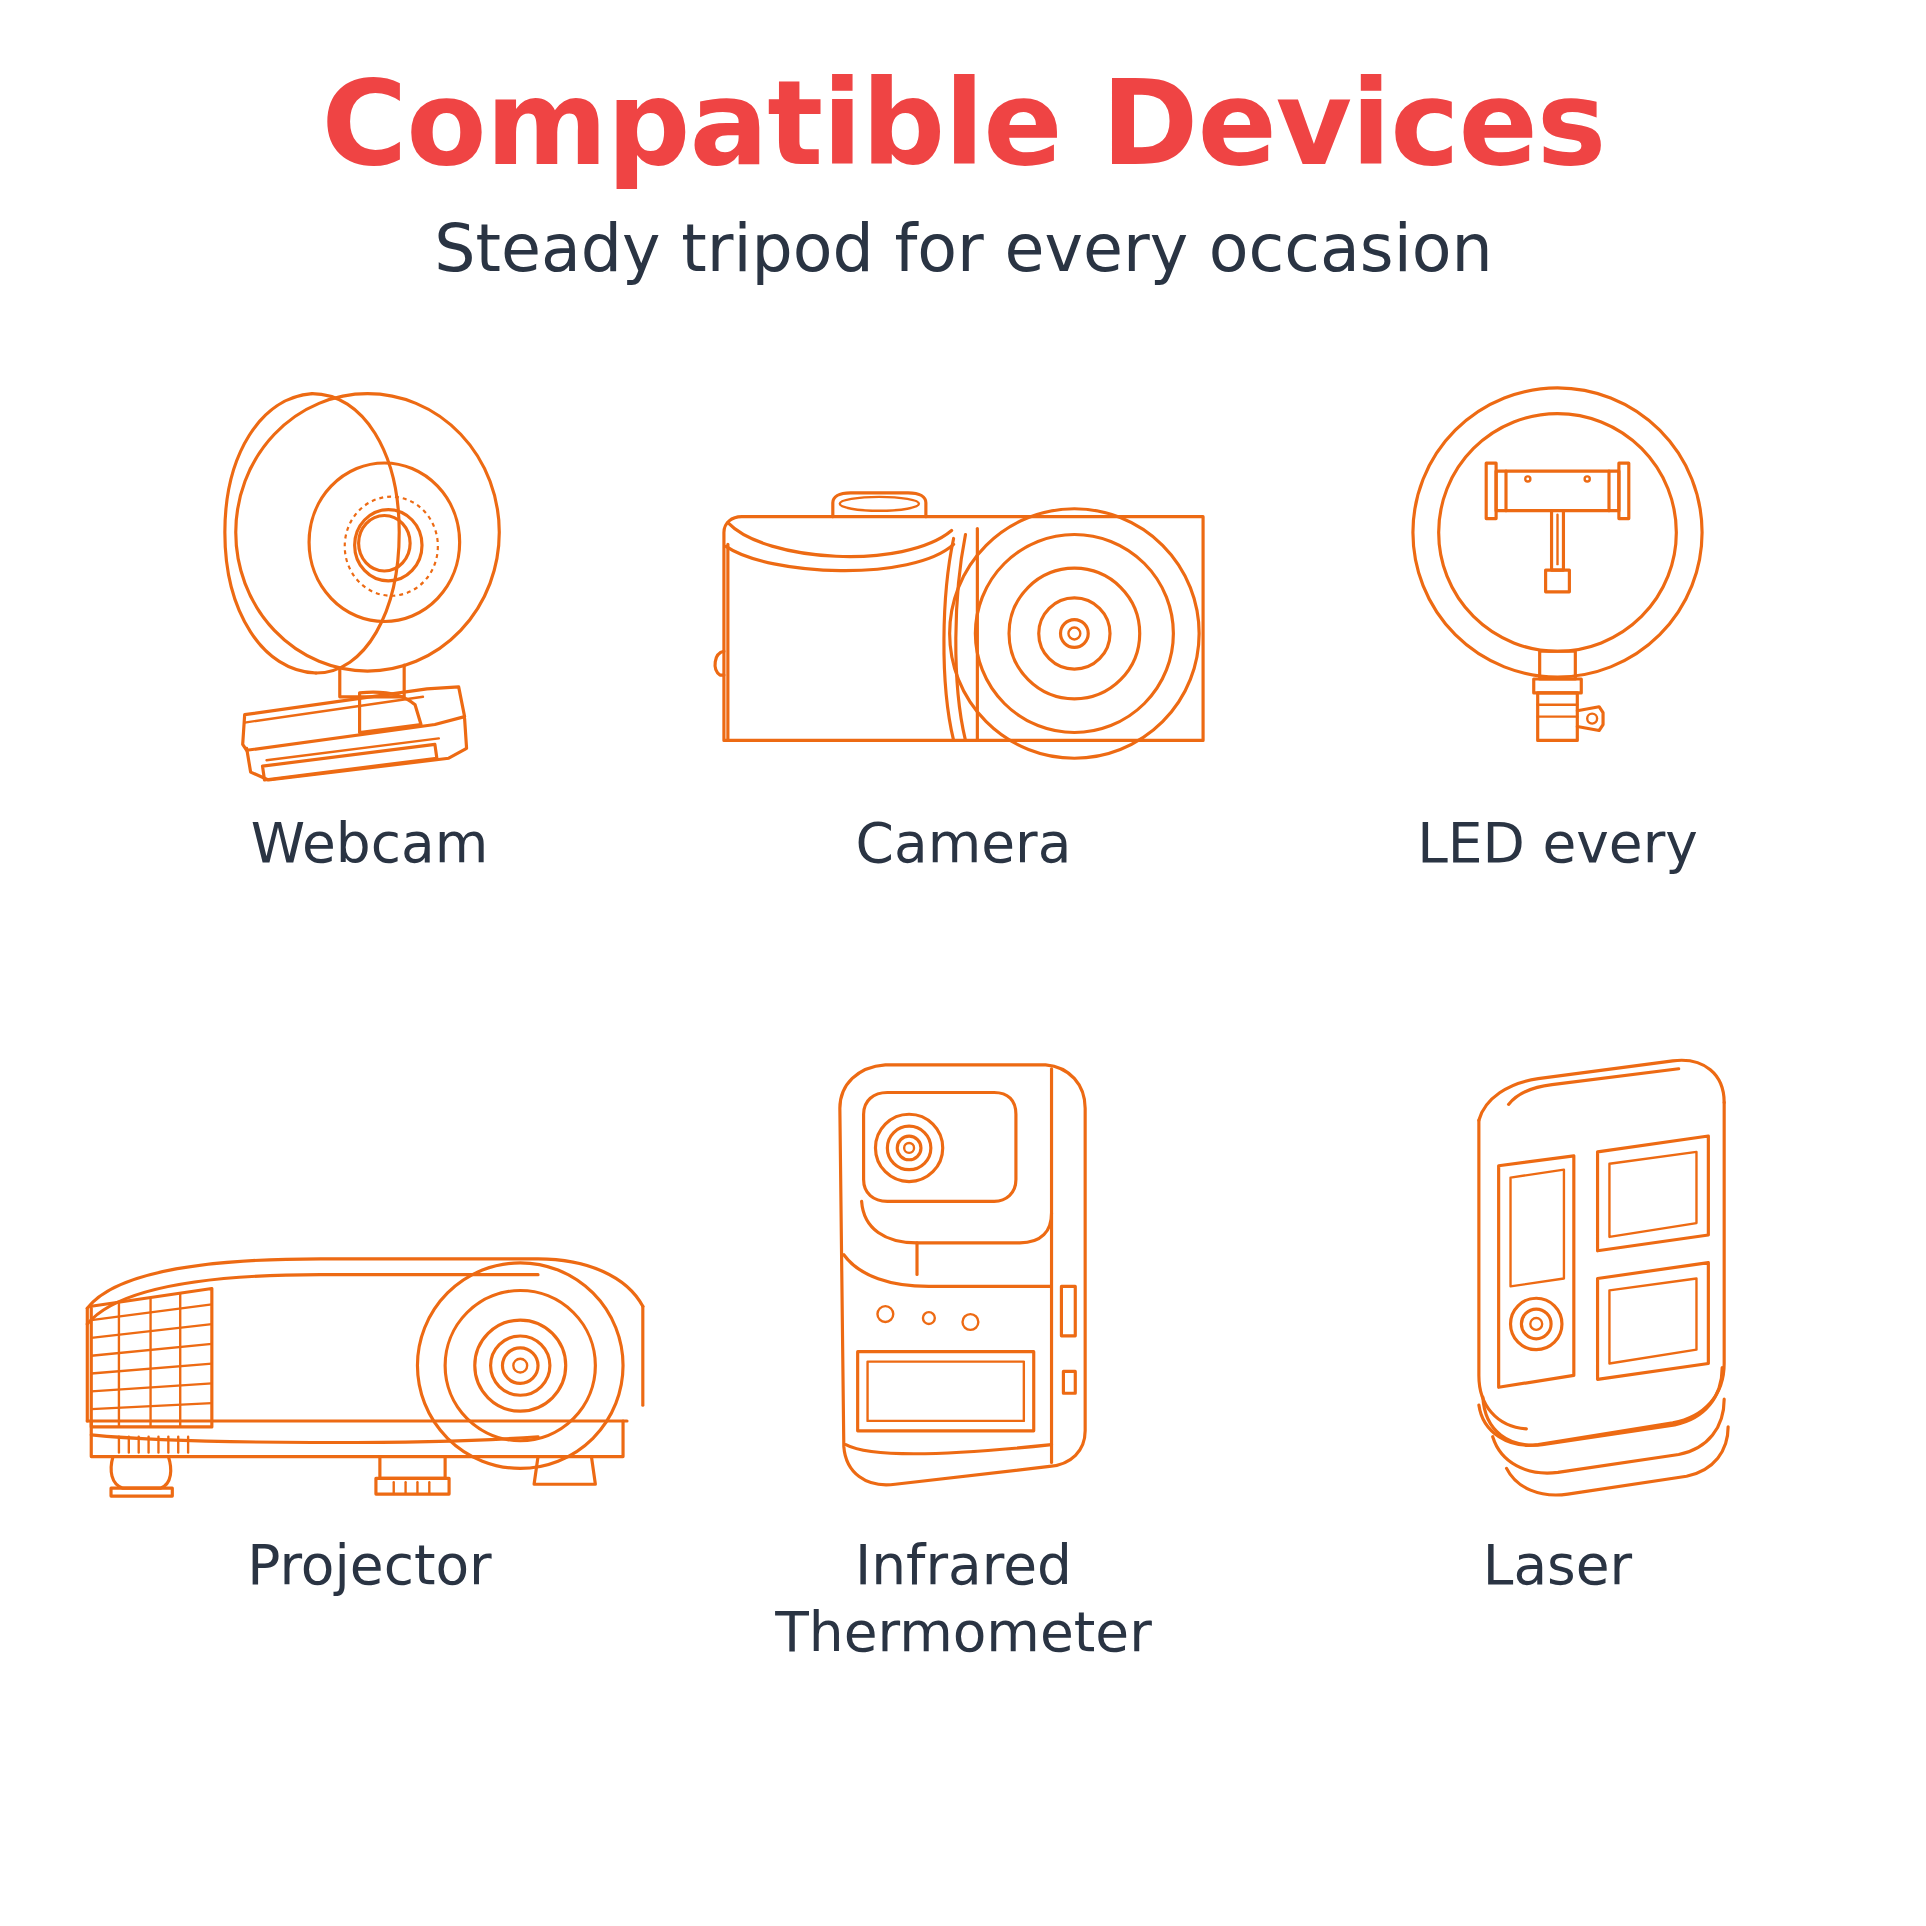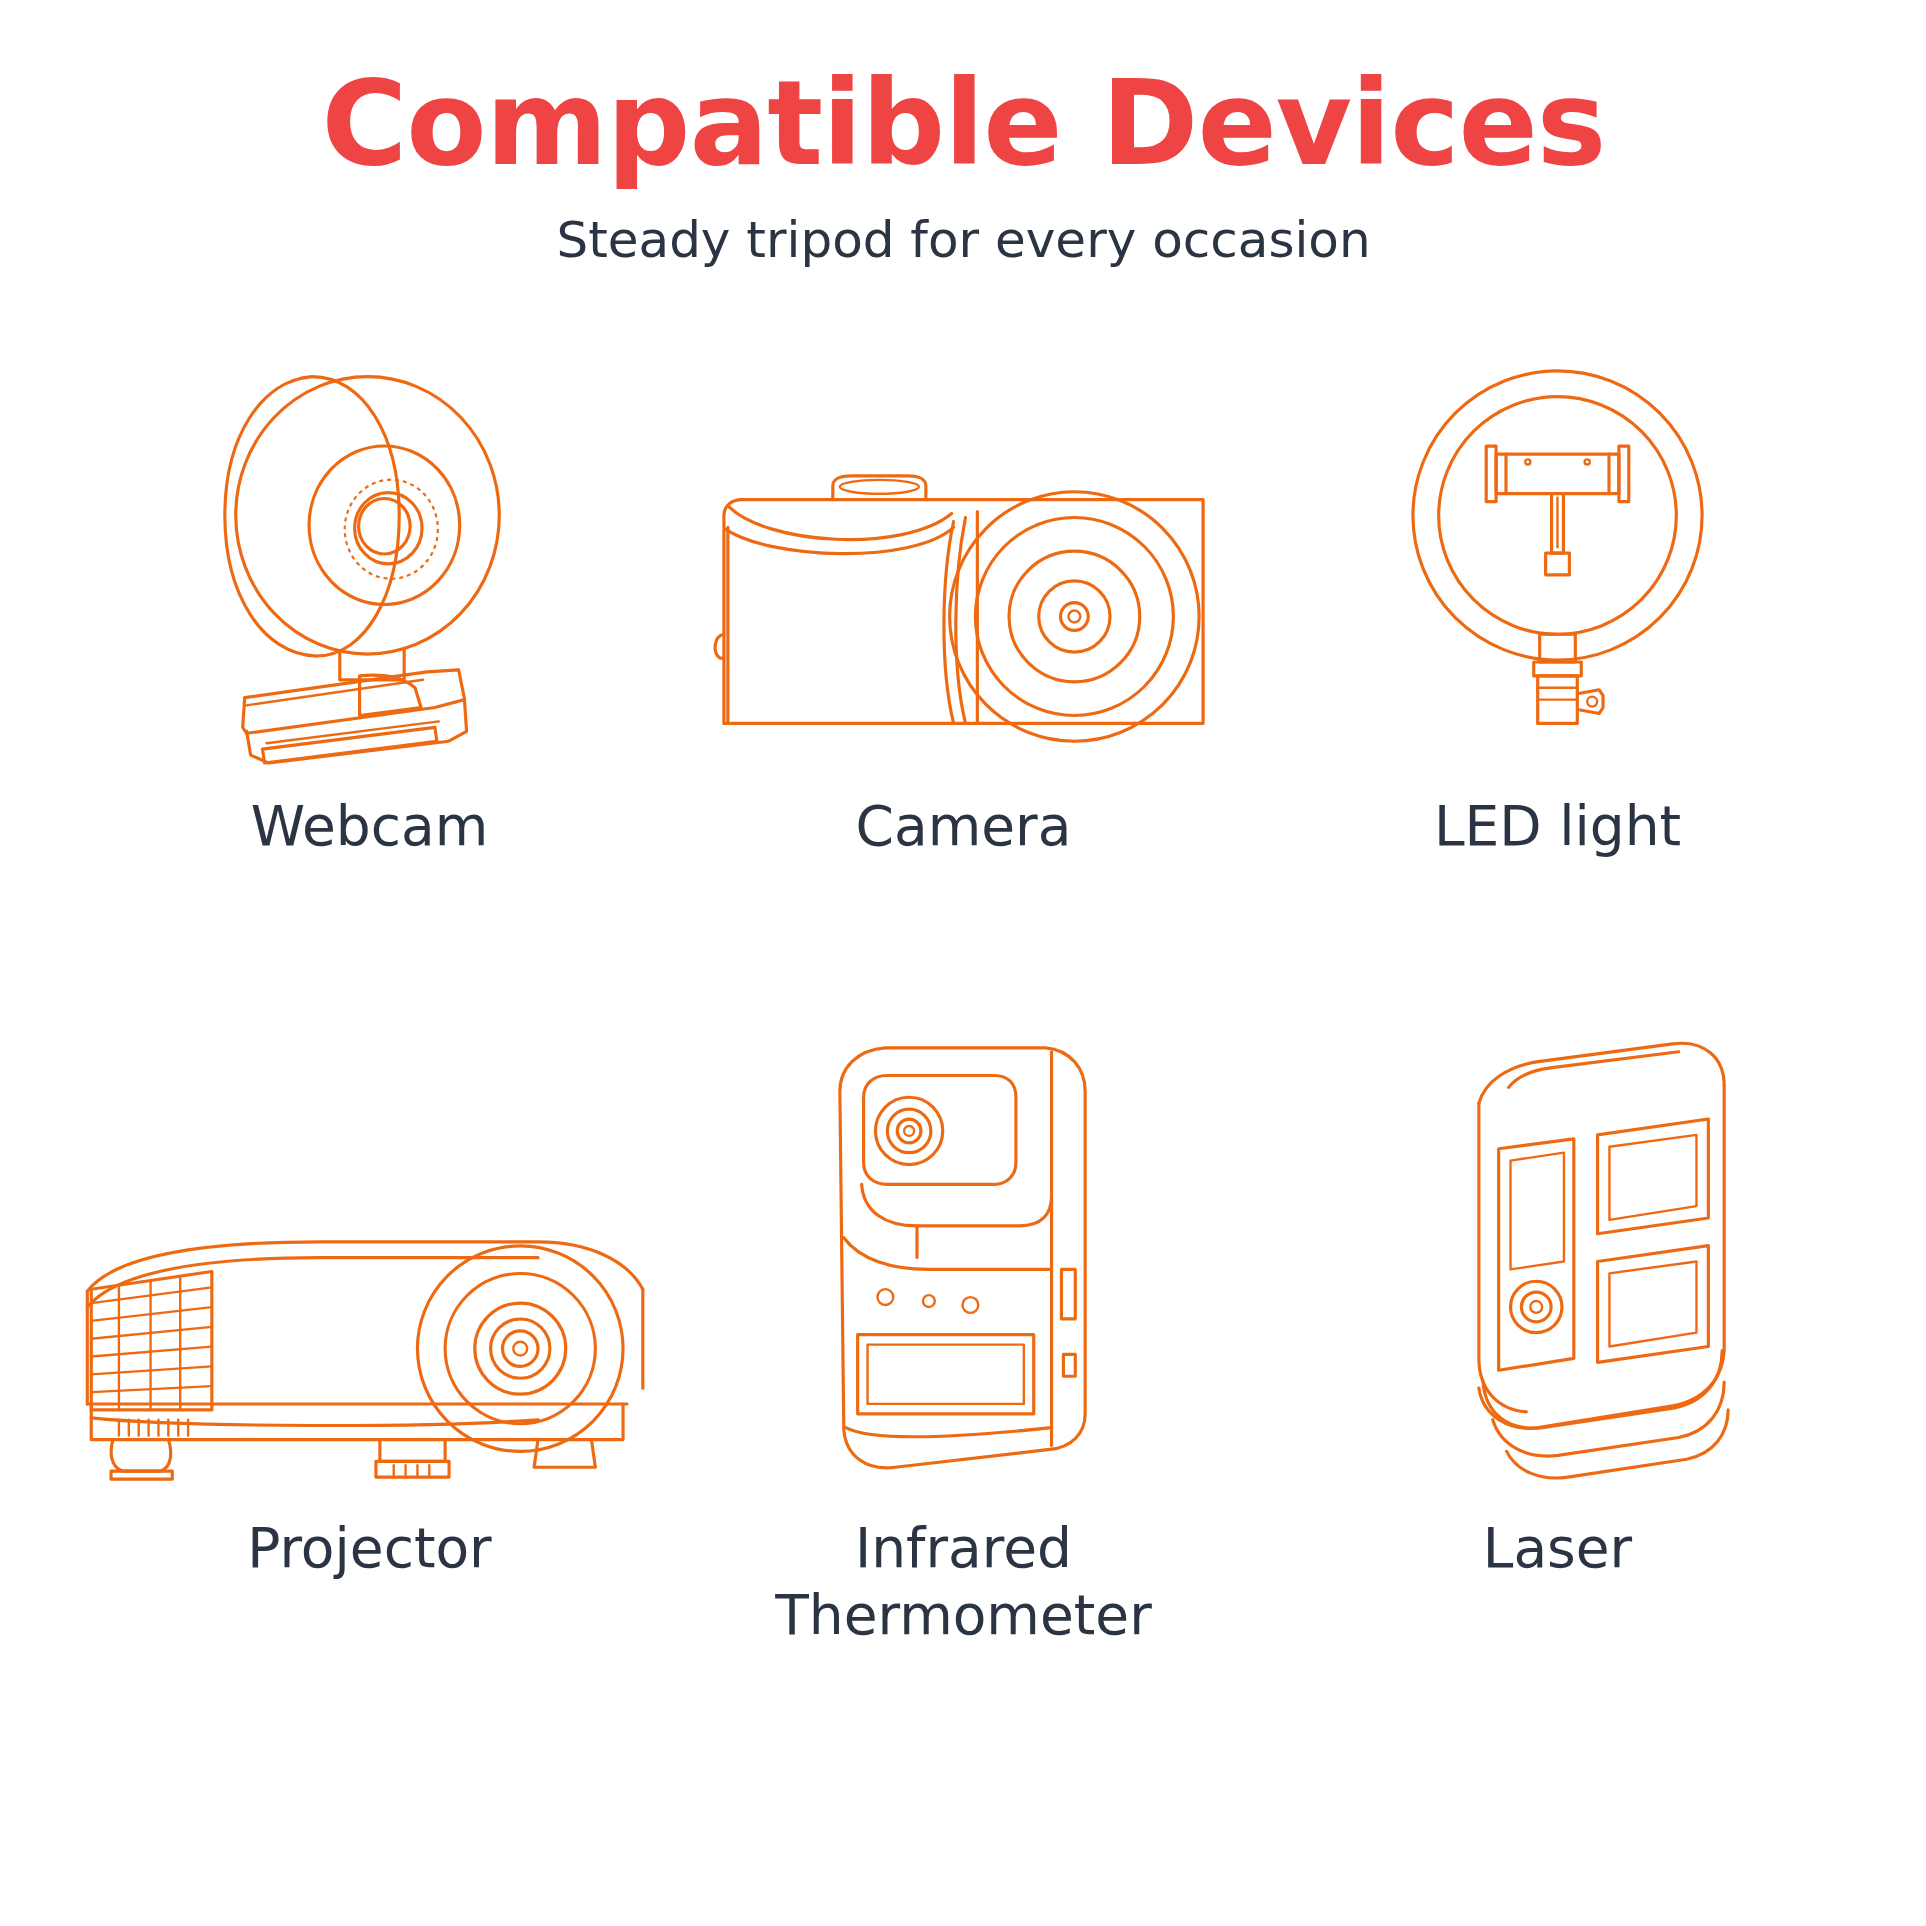--- a/index.html
+++ b/index.html
@@ -32,21 +32,21 @@
   .title {
     font-size: 117px;
     font-weight: 700;
     color: #ef4444;
     letter-spacing: -1px;
     line-height: 1.08;
     margin: 0;
     font-family: "DejaVu Sans", "Liberation Sans", sans-serif;
   }
   .subtitle {
-    font-size: 50px;
+    font-size: 65px;
     font-weight: 400;
     color: #2A3443;
     margin: 26px 0 0 0;
     line-height: 1.1;
     font-family: "DejaVu Sans", "Liberation Sans", sans-serif;
   }
   .grid {
     width: 1742px;
     margin-top: 51px;
     display: flex;
@@ -209,21 +209,21 @@
             <path class="stroke" d="M146 306 L194 306 L194 320 L146 320 Z"></path>
 
             <path class="stroke" d="M150 320 L190 320 L190 368 L150 368 Z"></path>
             <path class="stroke-thin" d="M150 332 L190 332"></path>
             <path class="stroke-thin" d="M150 344 L190 344"></path>
 
             <path class="stroke" d="M190 338 L212 334 L216 340 L216 352 L212 358 L190 354"></path>
             <circle class="stroke-thin" cx="205" cy="346" r="5"></circle>
           </svg>
         </div>
-        <div class="caption">LED light</div>
+        <div class="caption">LED every</div>
       </div>
 
     </div>
 
     <div class="row row-2">
 
       <div class="cell">
         <div class="art art-r2">
           <svg width="594" height="257" viewBox="0 0 600 260">
 

